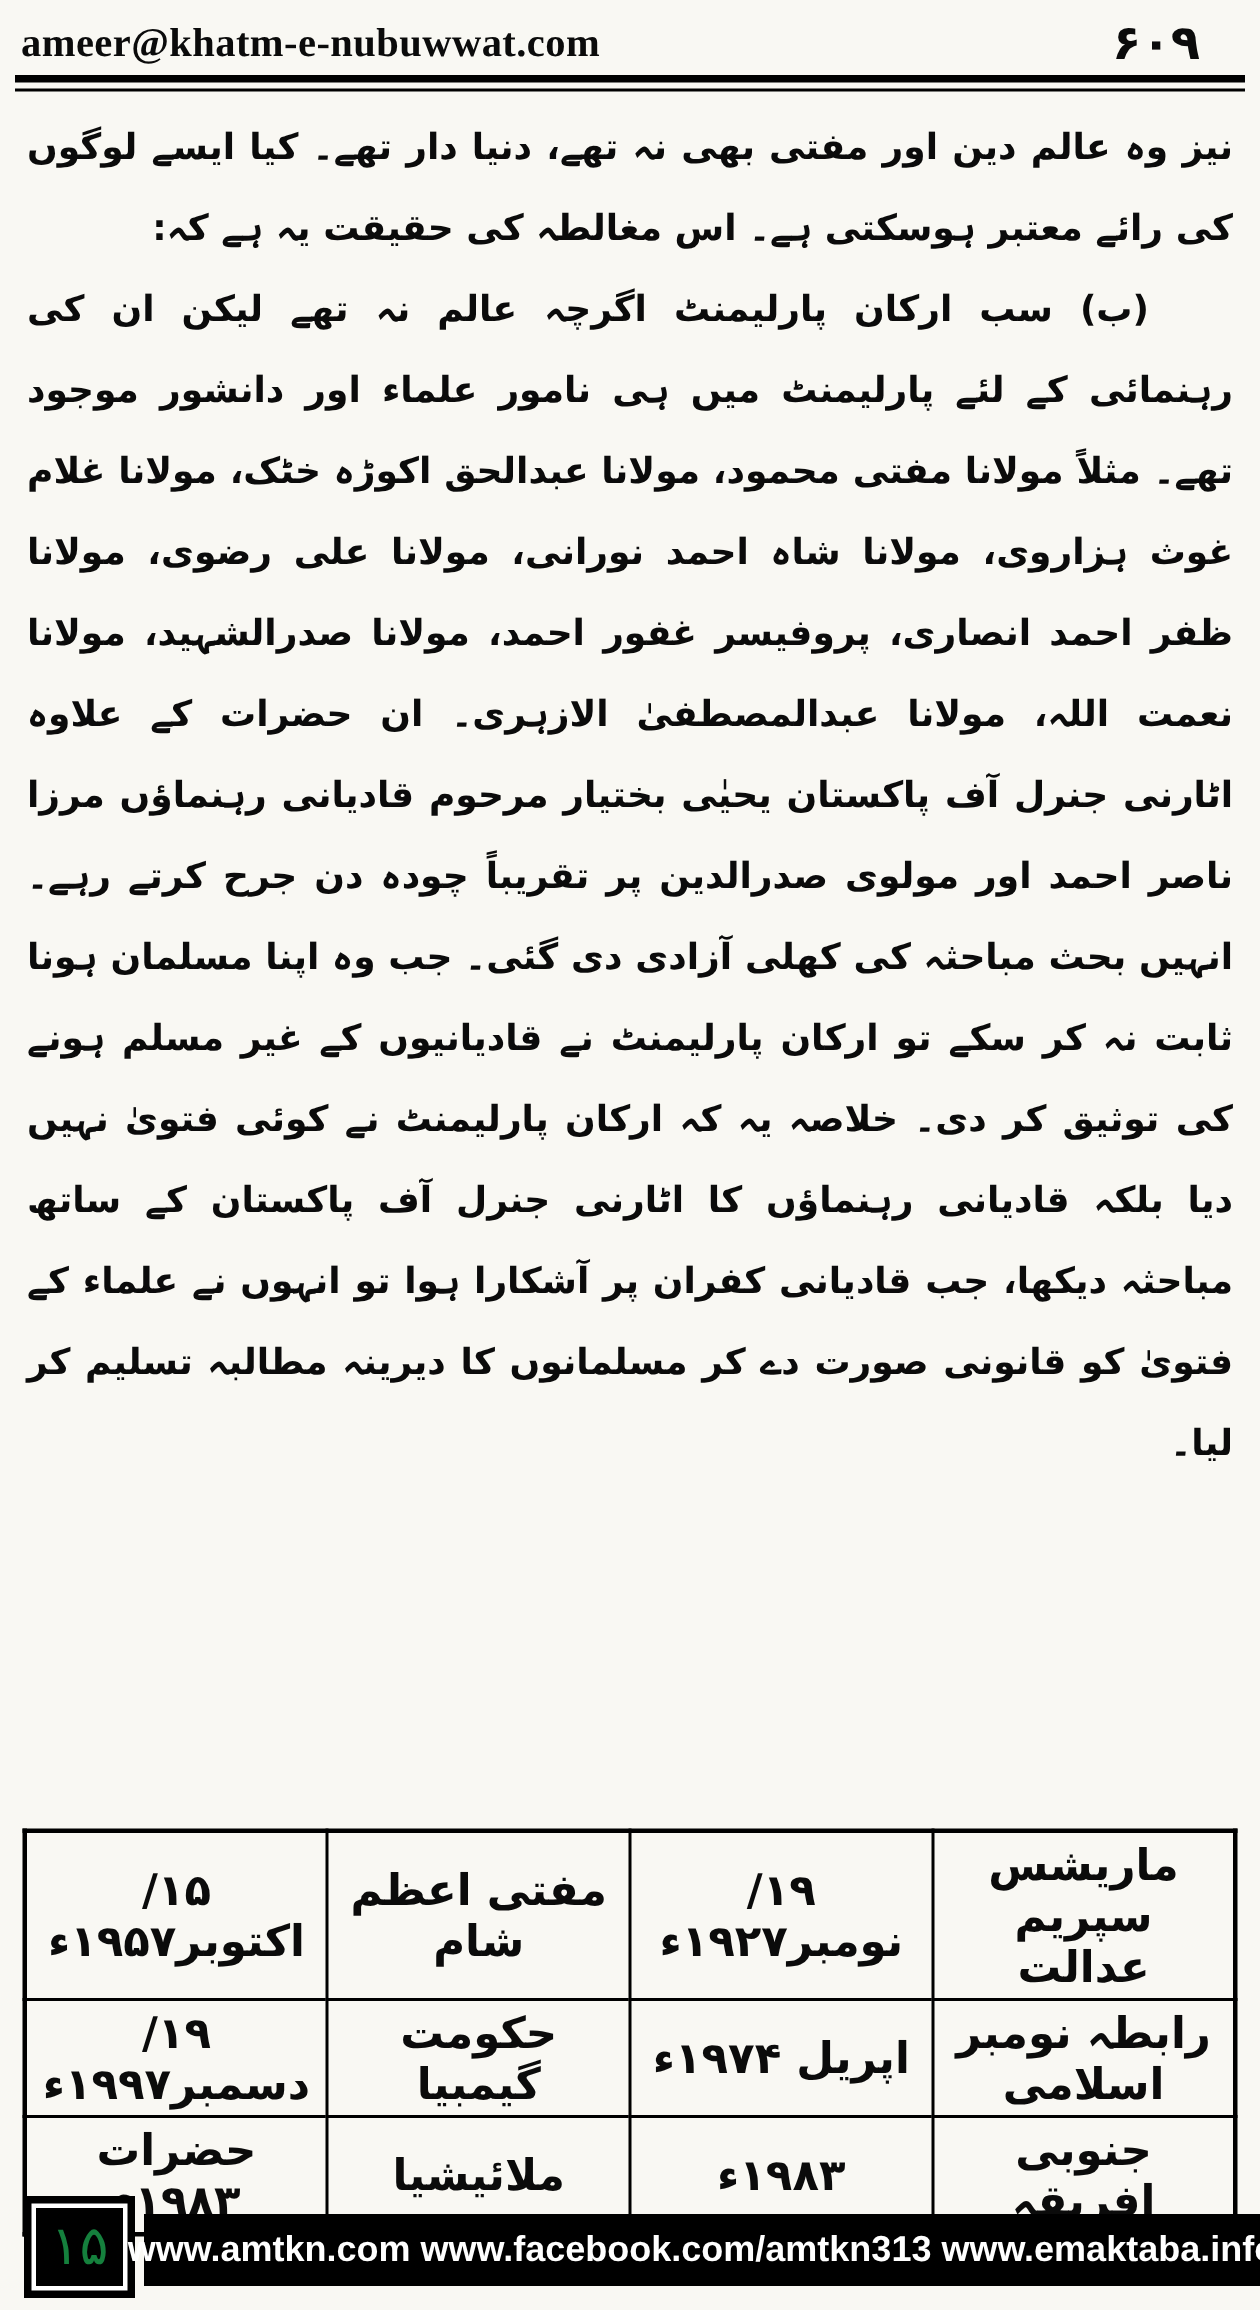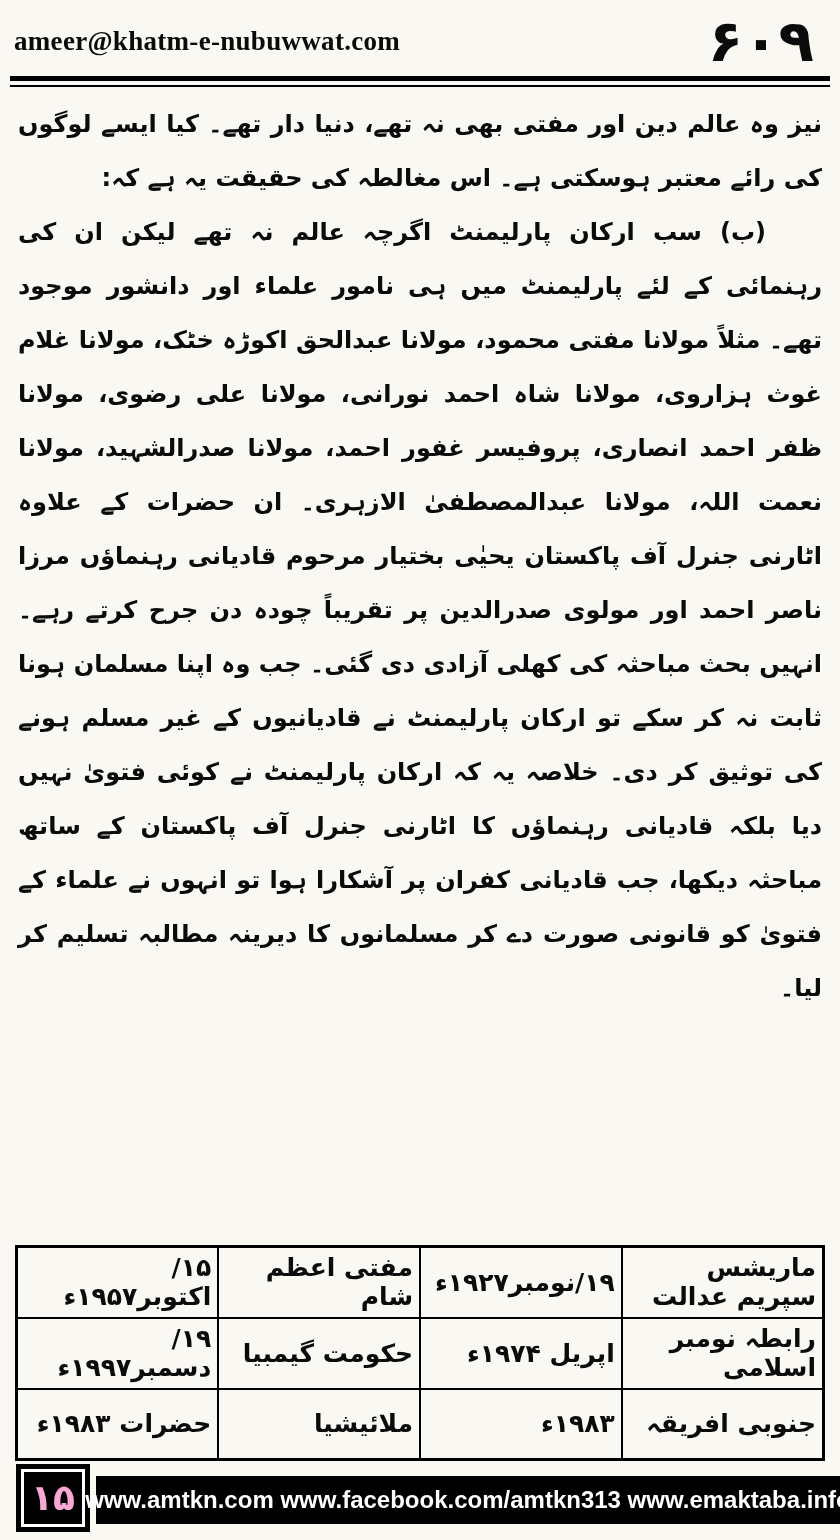--- a/index.html
+++ b/index.html
@@ -8,29 +8,29 @@
     width:840px; height:1540px;
     background:#f9f8f3;
     position:relative; overflow:hidden;
     font-family:"DejaVu Sans", sans-serif;
     color:#0b0b0b;
     margin:0 auto;
   }
   
   .header {
     display:flex; align-items:center; justify-content:space-between;
-    padding:12px 16px 2px 14px;
+    padding:12px 30px 2px 14px;
   }
   .hdr-email {
     font-family:"Liberation Serif", serif;
     font-weight:bold; font-size:27px; letter-spacing:.3px;
     white-space:nowrap;
   }
   .hdr-num {
-    font-size:58px; font-weight:bold; direction:rtl;
+    font-size:32px; font-weight:bold; direction:rtl;
     padding:0 10px; line-height:1;
   }
   .hdr-title {
     font-size:21px; font-weight:bold; direction:rtl; text-align:right;
     max-width:330px; line-height:1.3;
   }
   .rule-thick { height:5px; background:#000; margin:4px 10px 0 10px; }
   .rule-thin  { height:2px; background:#000; margin:4px 10px 0 10px; }
 
   
@@ -48,38 +48,38 @@
   
   .data-table {
     direction:rtl;
     width:810px; margin:12px auto 0 auto;
     border-collapse:collapse;
     border:3px solid #000;
     background:#f9f8f3;
   }
   .data-table td {
     border:2px solid #000;
-    text-align:right; vertical-align:middle;
-    font-size:25px; font-weight:bold;
+    text-align:center; vertical-align:middle;
+    font-size:29px; font-weight:bold;
     height:71px; padding:4px 6px;
     width:25%;
   }
 
   
   .footer { position:absolute; left:0; right:0; bottom:6px; height:70px; }
   .pagebox {
     position:absolute; left:16px; bottom:2px;
     width:74px; height:68px;
     background:#000; padding:5px;
   }
   .pagebox-inner {
     width:100%; height:100%;
     border:3px solid #fff;
     display:flex; align-items:center; justify-content:center;
-    color:#f9a8d4; font-size:36px; font-weight:bold; direction:rtl;
+    color:#15803d; font-size:36px; font-weight:normal; direction:rtl;
     line-height:1;
   }
   .linkbar {
     position:absolute; left:96px; right:0; bottom:10px;
     height:48px; background:#000;
     display:flex; align-items:center; justify-content:center;
     color:#fff; font-family:"Liberation Sans", sans-serif;
     font-weight:bold; font-size:24px; white-space:nowrap;
   }
 </style>

